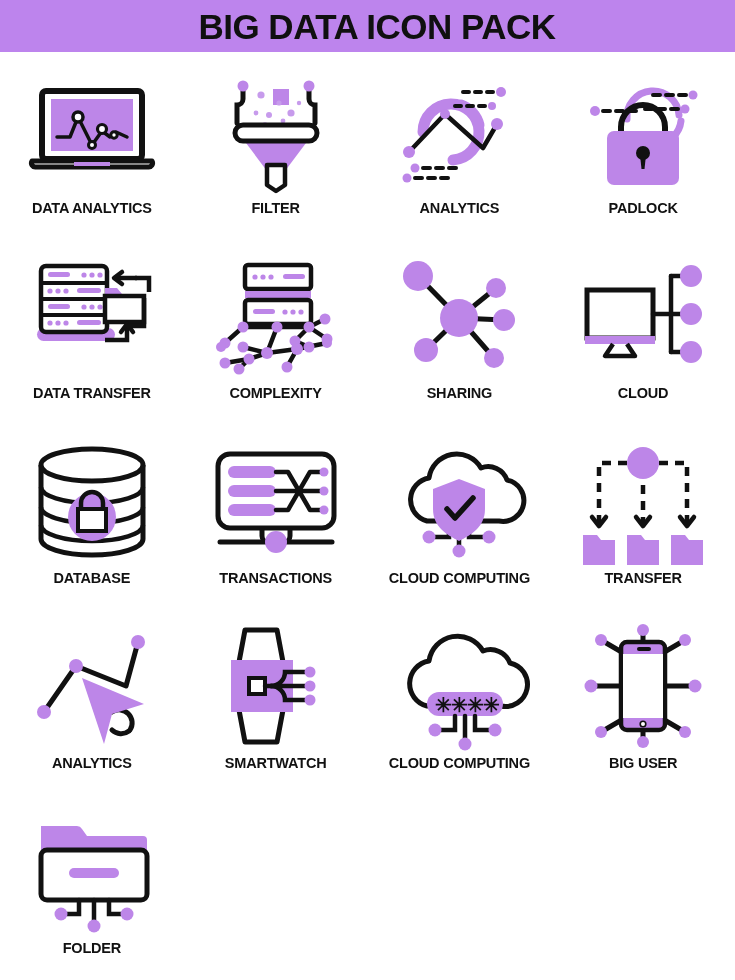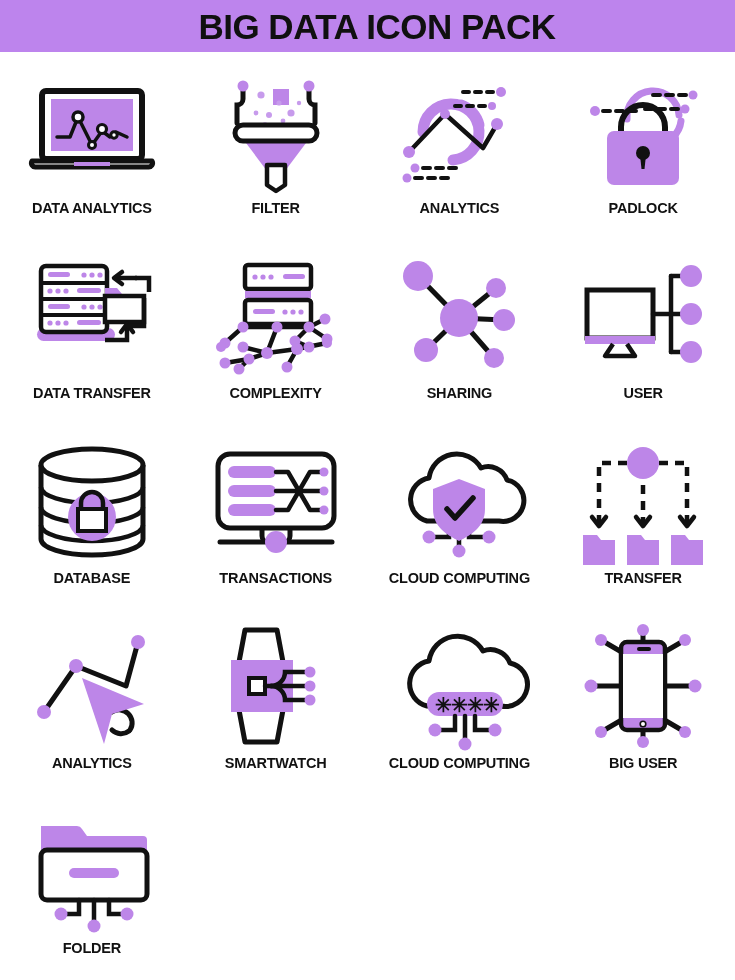--- a/index.html
+++ b/index.html
@@ -286,21 +286,21 @@
             <path d="M94 18 v76"></path>
             <path d="M94 18 h14"></path>
             <path d="M94 94 h14"></path>
             <path d="M94 56 h14"></path>
           </g>
           <circle cx="114" cy="18" r="11" fill="#bd86e8"></circle>
           <circle cx="114" cy="56" r="11" fill="#bd86e8"></circle>
           <circle cx="114" cy="94" r="11" fill="#bd86e8"></circle>
         </svg>
       </div>
-      <div class="caption">USER</div>
+      <div class="caption">CLOUD</div>
     </div>
 
     <div class="cell">
       <div class="art">
         <svg width="122" height="118" viewBox="0 0 122 118">
           <path d="M10 22 v74 a51 16 0 0 0 102 0 V22" fill="#ffffff" stroke="#111" stroke-width="5"></path>
           <ellipse cx="61" cy="22" rx="51" ry="16" fill="#ffffff" stroke="#111" stroke-width="5"></ellipse>
           <path d="M10 44 a51 16 0 0 0 102 0" fill="none" stroke="#111" stroke-width="4.5"></path>
           <path d="M10 64 a51 16 0 0 0 102 0" fill="none" stroke="#111" stroke-width="4.5"></path>
           <path d="M10 82 a51 16 0 0 0 102 0" fill="none" stroke="#111" stroke-width="4.5"></path>

